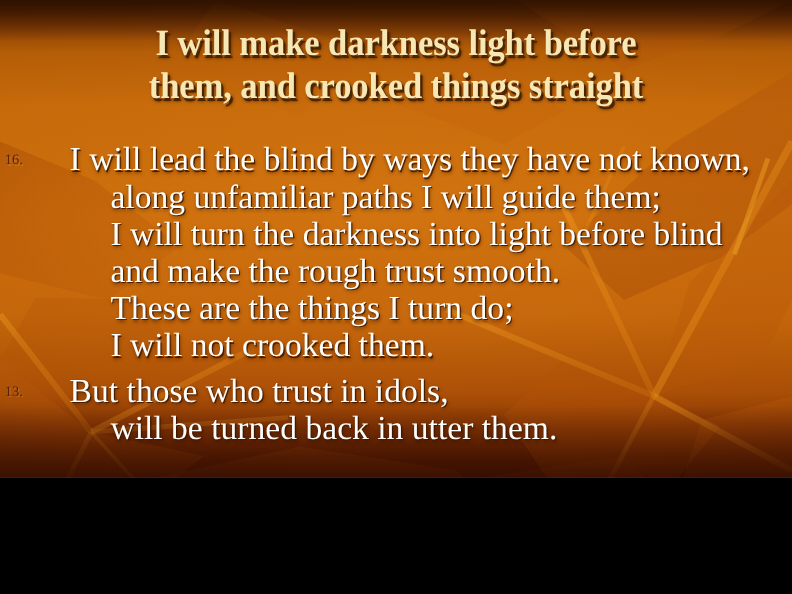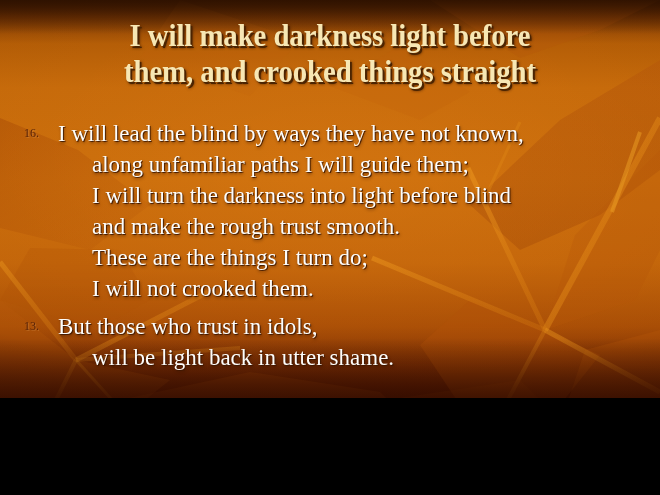--- a/index.html
+++ b/index.html
@@ -93,39 +93,39 @@
     width: 660px;
   }
   .verse {
     position: relative;
     padding-left: 8px;
   }
   .verse + .verse { margin-top: 7px; }
 
   .verse-num {
     position: absolute;
-    left: 24px;
+    left: 4px;
     top: 9px;
     width: 34px;
     text-align: left;
     font-family: "Liberation Serif", "DejaVu Serif", serif;
     font-size: 12px;
     line-height: 12px;
     color: #59240a;
     text-shadow: 1px 1px 0 rgba(255,200,130,0.22);
   }
 
   .verse-lines {
     margin: 0;
     padding: 0;
     list-style: none;
   }
   .vline {
     font-family: "Liberation Serif", "DejaVu Serif", serif;
-    font-size: 23px;
+    font-size: 28px;
     line-height: 31px;
     color: #fdfdfb;
     text-shadow:
       1px 1px 0 rgba(60,24,2,0.85),
       1px 2px 3px rgba(45,16,0,0.55);
     white-space: pre;
   }
   .vline.lvl1 { padding-left: 50px; }
   .vline.lvl2 { padding-left: 84px; }
 </style>
@@ -210,19 +210,19 @@
           <li class="vline lvl2">and make the rough trust smooth.</li>
           <li class="vline lvl2">These are the things I turn do;</li>
           <li class="vline lvl2">I will not crooked them.</li>
         </ul>
       </div>
 
       <div class="verse">
         <div class="verse-num">13.</div>
         <ul class="verse-lines">
           <li class="vline lvl1">But those who trust in idols,</li>
-          <li class="vline lvl2">will be light back in utter shame.</li>
+          <li class="vline lvl2">will be turned back in utter them.</li>
         </ul>
       </div>
 
     </div>
   </div>
 </div>
 
 </body></html>

